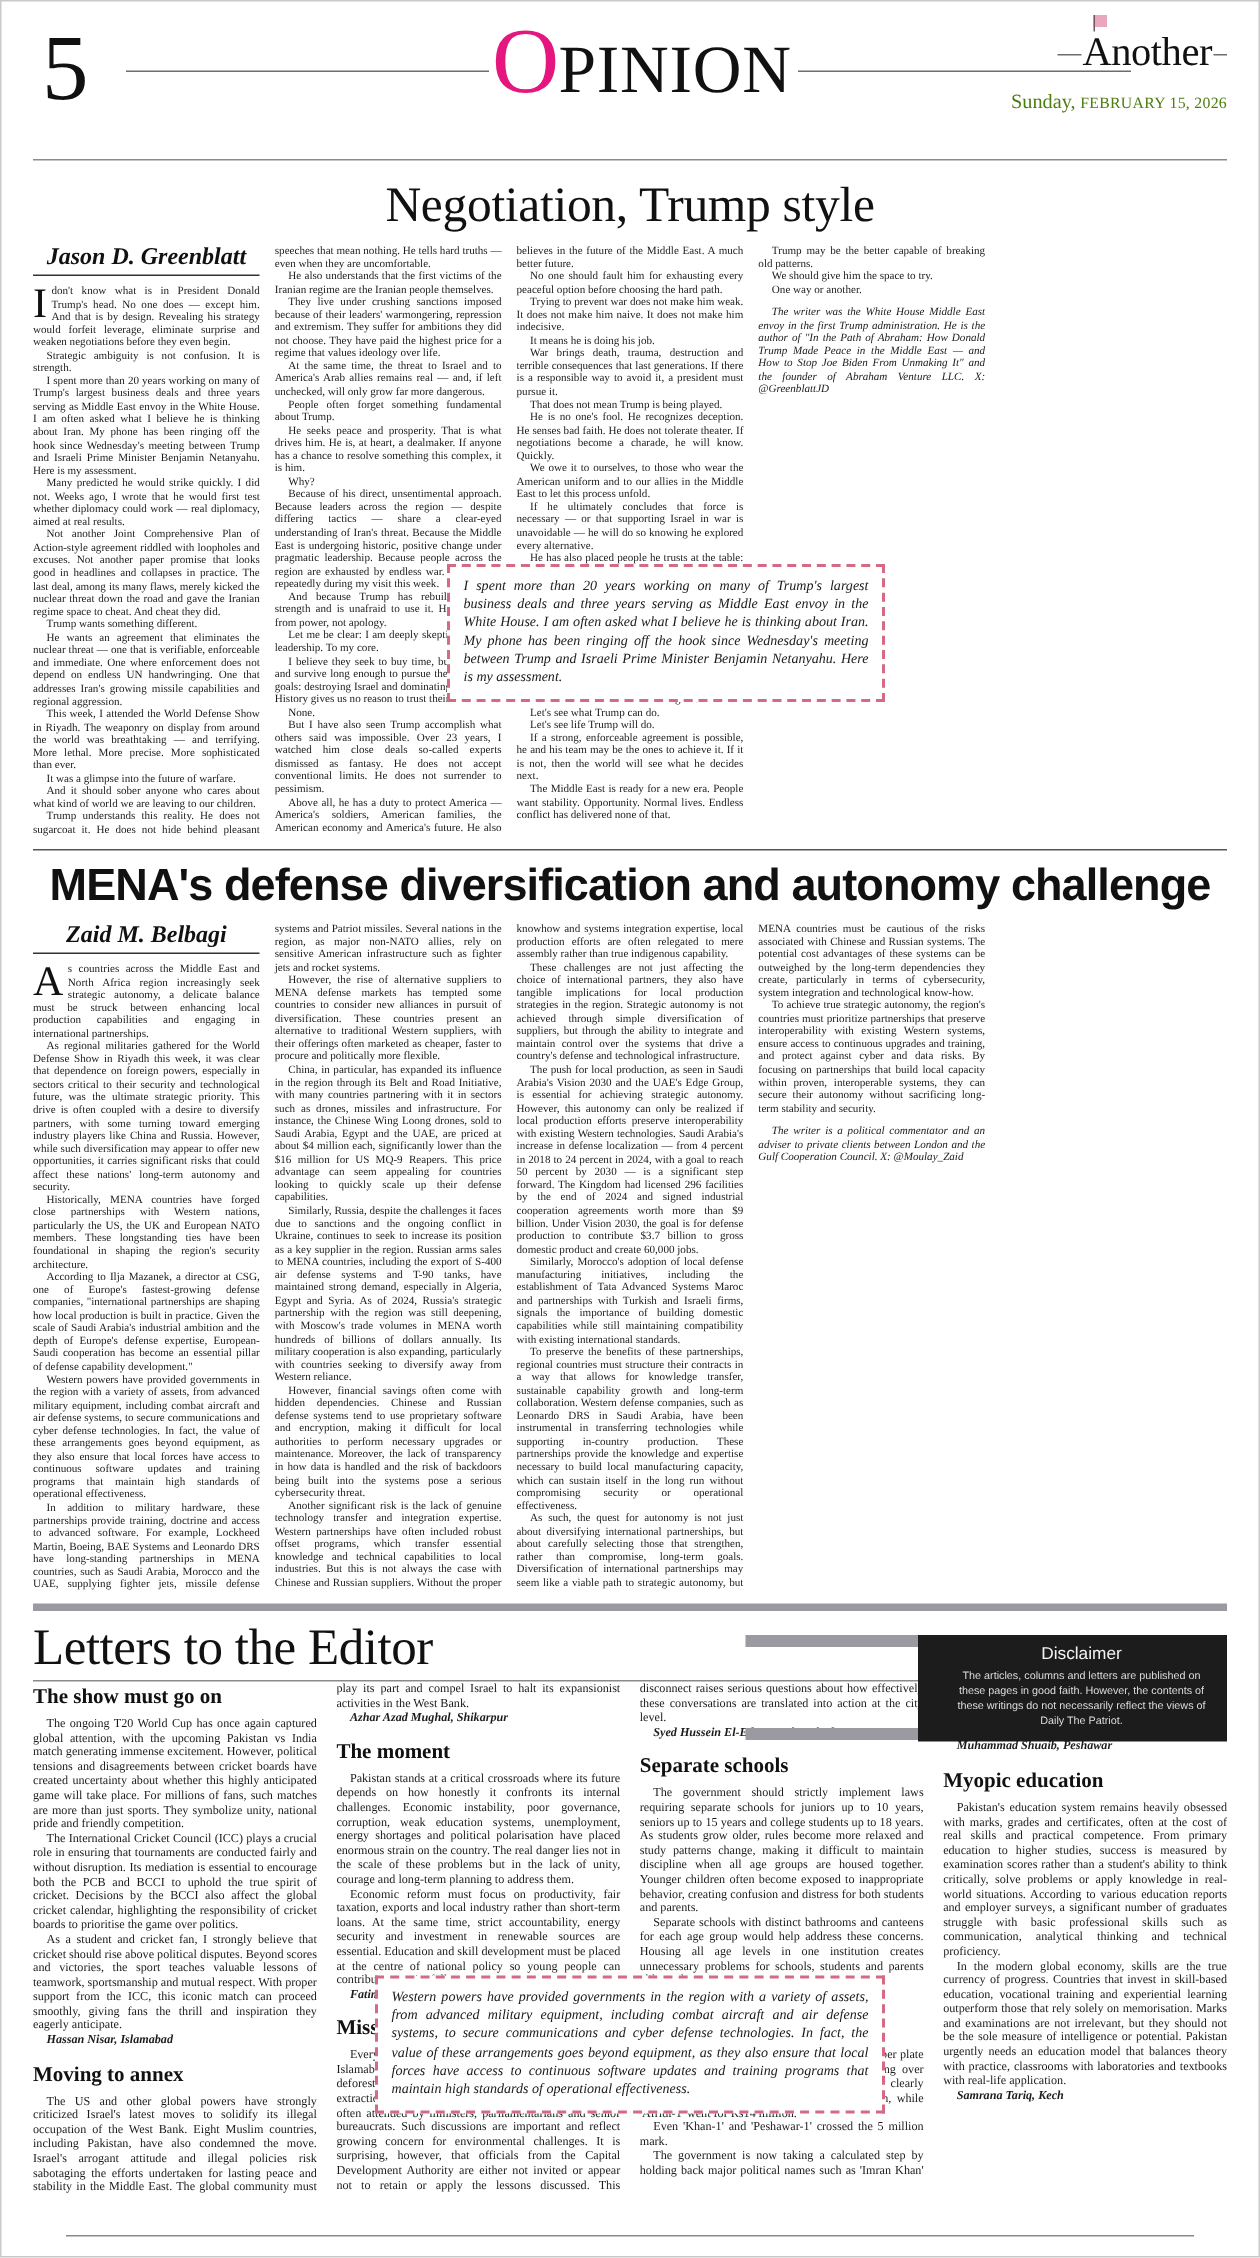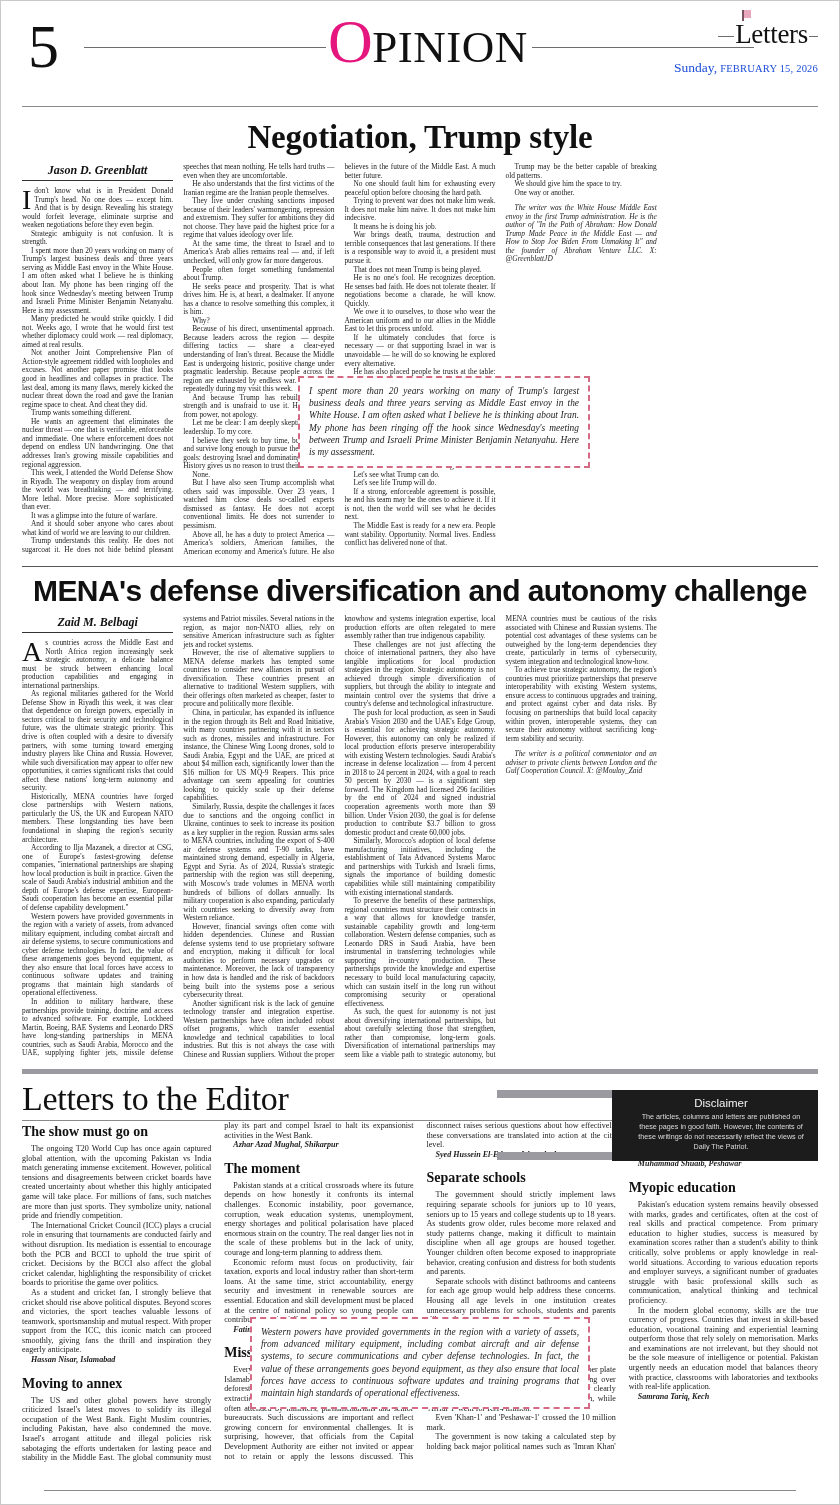--- a/index.html
+++ b/index.html
@@ -58,41 +58,41 @@
   .brand-dash-l{
     display:inline-block;width:16px;border-top:1.2px solid #6d6d6d;
     vertical-align:6px;margin-right:1px;
   }
   .brand-dash-r{
     display:inline-block;width:9px;border-top:1.2px solid #6d6d6d;
     vertical-align:6px;margin-left:1px;
   }
   .dateline{
     margin-top:12px;font-family:"Liberation Serif",serif;
-    font-size:12.5px;color:#1d4ed8;white-space:nowrap;
+    font-size:12.5px;color:#4d7c0f;white-space:nowrap;
   }
   .dateline .day{font-size:13.5px;}
   .dateline .dt{font-size:10.5px;letter-spacing:.2px;}
 
   .hr-thin{border-top:1.1px solid #8a8a8a;margin-top:4px;}
 
   
   .art-head{
     text-align:center;font-family:"Liberation Serif",serif;
-    font-weight:700;font-size:33px;line-height:40px;color:#111;
+    font-weight:400;font-size:33px;line-height:40px;color:#111;
     margin:10px 0 6px 0;letter-spacing:-.2px;
   }
   .art-head-2{
     text-align:center;font-family:"Liberation Sans",sans-serif;
     font-weight:700;font-size:30px;line-height:36px;color:#111;
     margin:6px 0 6px 0;letter-spacing:-.6px;
   }
   .byline{
     font-family:"Liberation Serif",serif;font-weight:700;font-style:italic;
-    font-size:12px;color:#111;border-bottom:1px solid #333;
+    font-size:16px;color:#111;border-bottom:1px solid #333;
     display:block;padding-bottom:2px;margin-bottom:6px;text-align:center;
   }
   .cols5{
     column-count:5;column-gap:10px;column-fill:auto;
     column-rule:0;
   }
   .cols5 p, .colbox p{
     margin:0;text-indent:9px;text-align:justify;
     font-family:"Liberation Serif",serif;
     font-size:7.4px;line-height:8.55px;color:#1b1b1b;
@@ -209,21 +209,21 @@
  <div class="inner">
 
   <div class="masthead">
     <div class="folio">5</div>
     <div class="rule-left"></div>
     <div class="rule-right"></div>
     <div class="opinion-word">
       <span class="o">O</span><span class="rest">PINION</span>
     </div>
     <div class="brandbox">
-      <span class="brand-dash-l"></span><span class="brand"><span class="flag"></span><span>Letters</span></span><span class="brand-dash-r"></span>
+      <span class="brand-dash-l"></span><span class="brand"><span class="flag"></span><span>Another</span></span><span class="brand-dash-r"></span>
       <div class="dateline">
         <span class="day">Sunday,</span>
         <span class="dt">FEBRUARY 15, 2026</span>
       </div>
     </div>
   </div>
   <div class="hr-thin"></div>
 
   <div class="article1">
     <div class="art-head">Negotiation, Trump style</div>
@@ -343,21 +343,21 @@
         <p class="sig">Fatima Ali, Gidroshia</p>
         <div class="letter-h">Missing voices</div>
         <p>Every week, seminars and workshops are organised in Islamabad on issues such as climate change, deforestation, melting glaciers, excessive groundwater extraction and sustainable development. These events are often attended by ministers, parliamentarians and senior bureaucrats. Such discussions are important and reflect growing concern for environmental challenges. It is surprising, however, that officials from the Capital Development Authority are either not invited or appear not to retain or apply the lessons discussed. This disconnect raises serious questions about how effectively these conversations are translated into action at the city level.</p>
         <p class="sig">Syed Hussein El-Edroos, Islamabad</p>
         <div class="letter-h">Separate schools</div>
         <p>The government should strictly implement laws requiring separate schools for juniors up to 10 years, seniors up to 15 years and college students up to 18 years. As students grow older, rules become more relaxed and study patterns change, making it difficult to maintain discipline when all age groups are housed together. Younger children often become exposed to inappropriate behavior, creating confusion and distress for both students and parents.</p>
         <p>Separate schools with distinct bathrooms and canteens for each age group would help address these concerns. Housing all age levels in one institution creates unnecessary problems for schools, students and parents alike and</p>
         <p class="sig">Shahryar Khan Baseer P Engr, Islamabad</p>
         <div class="letter-h">Price of identity</div>
         <p>The KP Excise Department's new custom number plate auction has been a surprising success, generating over Rs69 million from just 11 names. Local identity clearly sells, as the 'Wazir-1' plate fetched Rs15 million, while 'Afridi-1' went for Rs14 million.</p>
-        <p>Even 'Khan-1' and 'Peshawar-1' crossed the 10 million mark.</p>
+        <p>Even 'Khan-1' and 'Peshawar-1' crossed the 5 million mark.</p>
         <p>The government is now taking a calculated step by holding back major political names such as 'Imran Khan' and 'Bhutto' for an online e-auction. By targeting overseas Pakistanis, it hopes to push prices even higher.</p>
         <p>This approach reflects a modern, effective way to raise funds by tapping into regional pride.</p>
         <p class="sig">Muhammad Shuaib, Peshawar</p>
         <div class="letter-h">Myopic education</div>
         <p>Pakistan's education system remains heavily obsessed with marks, grades and certificates, often at the cost of real skills and practical competence. From primary education to higher studies, success is measured by examination scores rather than a student's ability to think critically, solve problems or apply knowledge in real-world situations. According to various education reports and employer surveys, a significant number of graduates struggle with basic professional skills such as communication, analytical thinking and technical proficiency.</p>
         <p>In the modern global economy, skills are the true currency of progress. Countries that invest in skill-based education, vocational training and experiential learning outperform those that rely solely on memorisation. Marks and examinations are not irrelevant, but they should not be the sole measure of intelligence or potential. Pakistan urgently needs an education model that balances theory with practice, classrooms with laboratories and textbooks with real-life application.</p>
         <p class="sig">Samrana Tariq, Kech</p>
       </div>
 
   <div class="grayband"></div>

